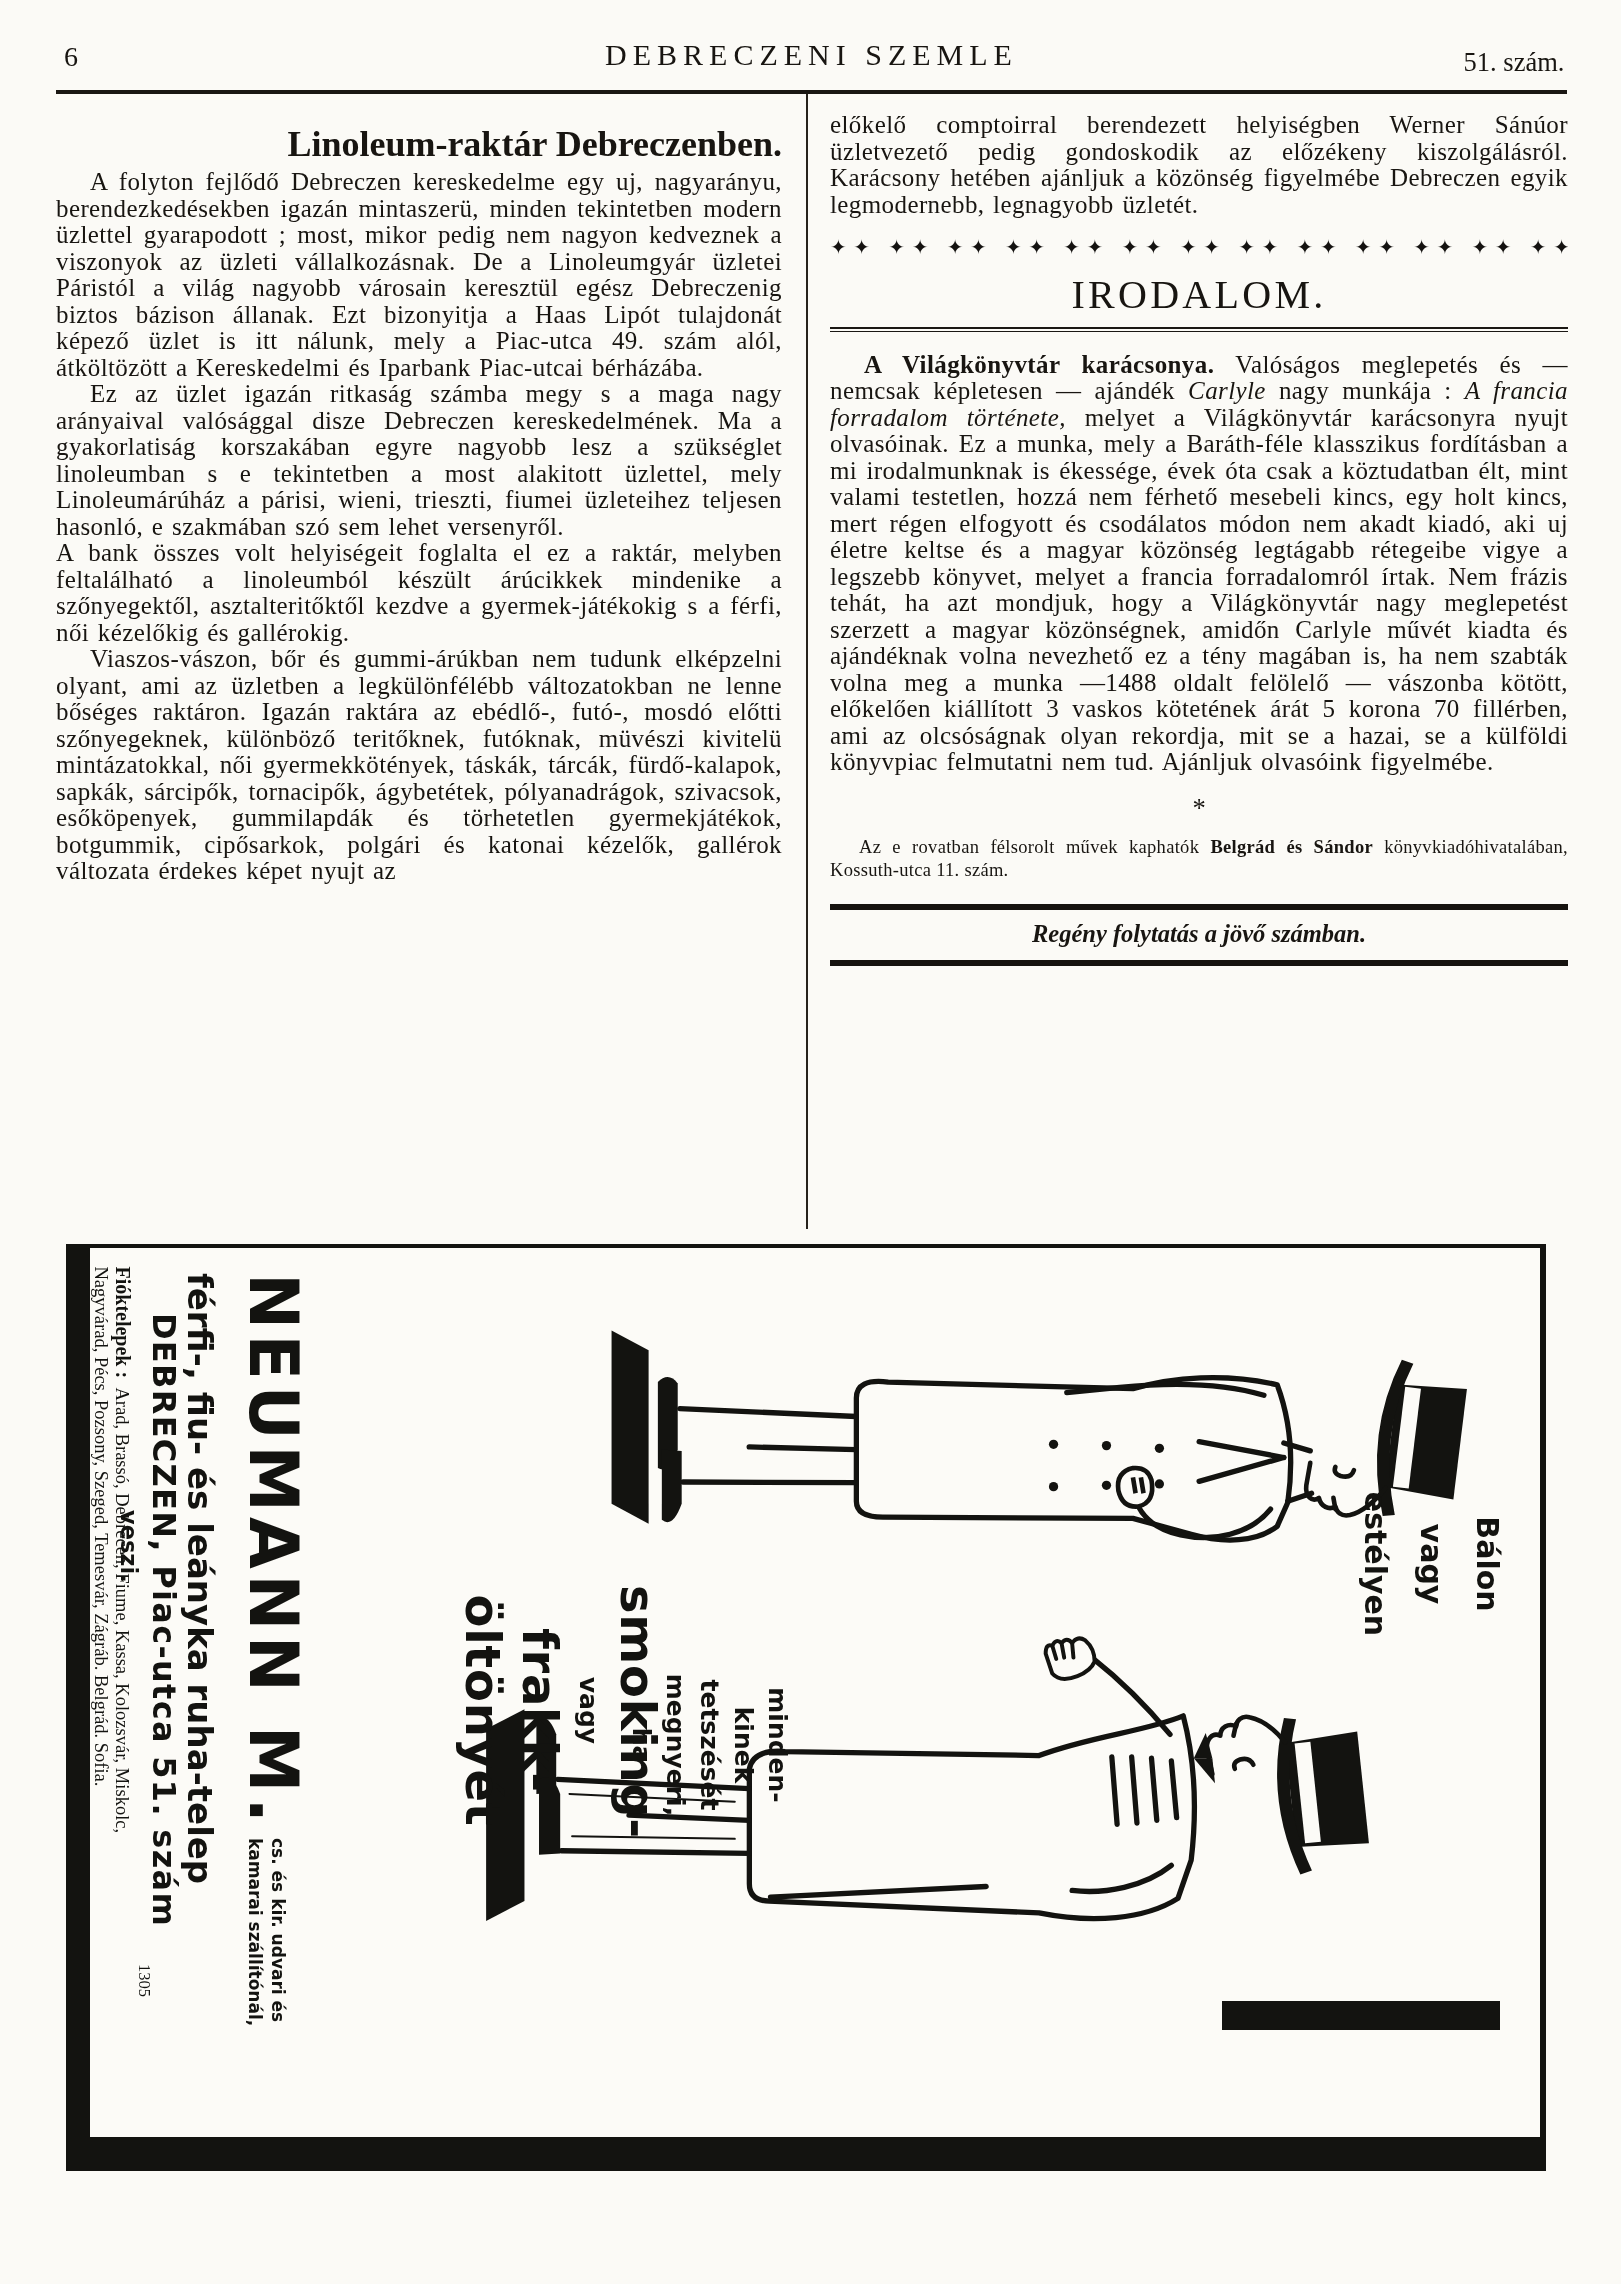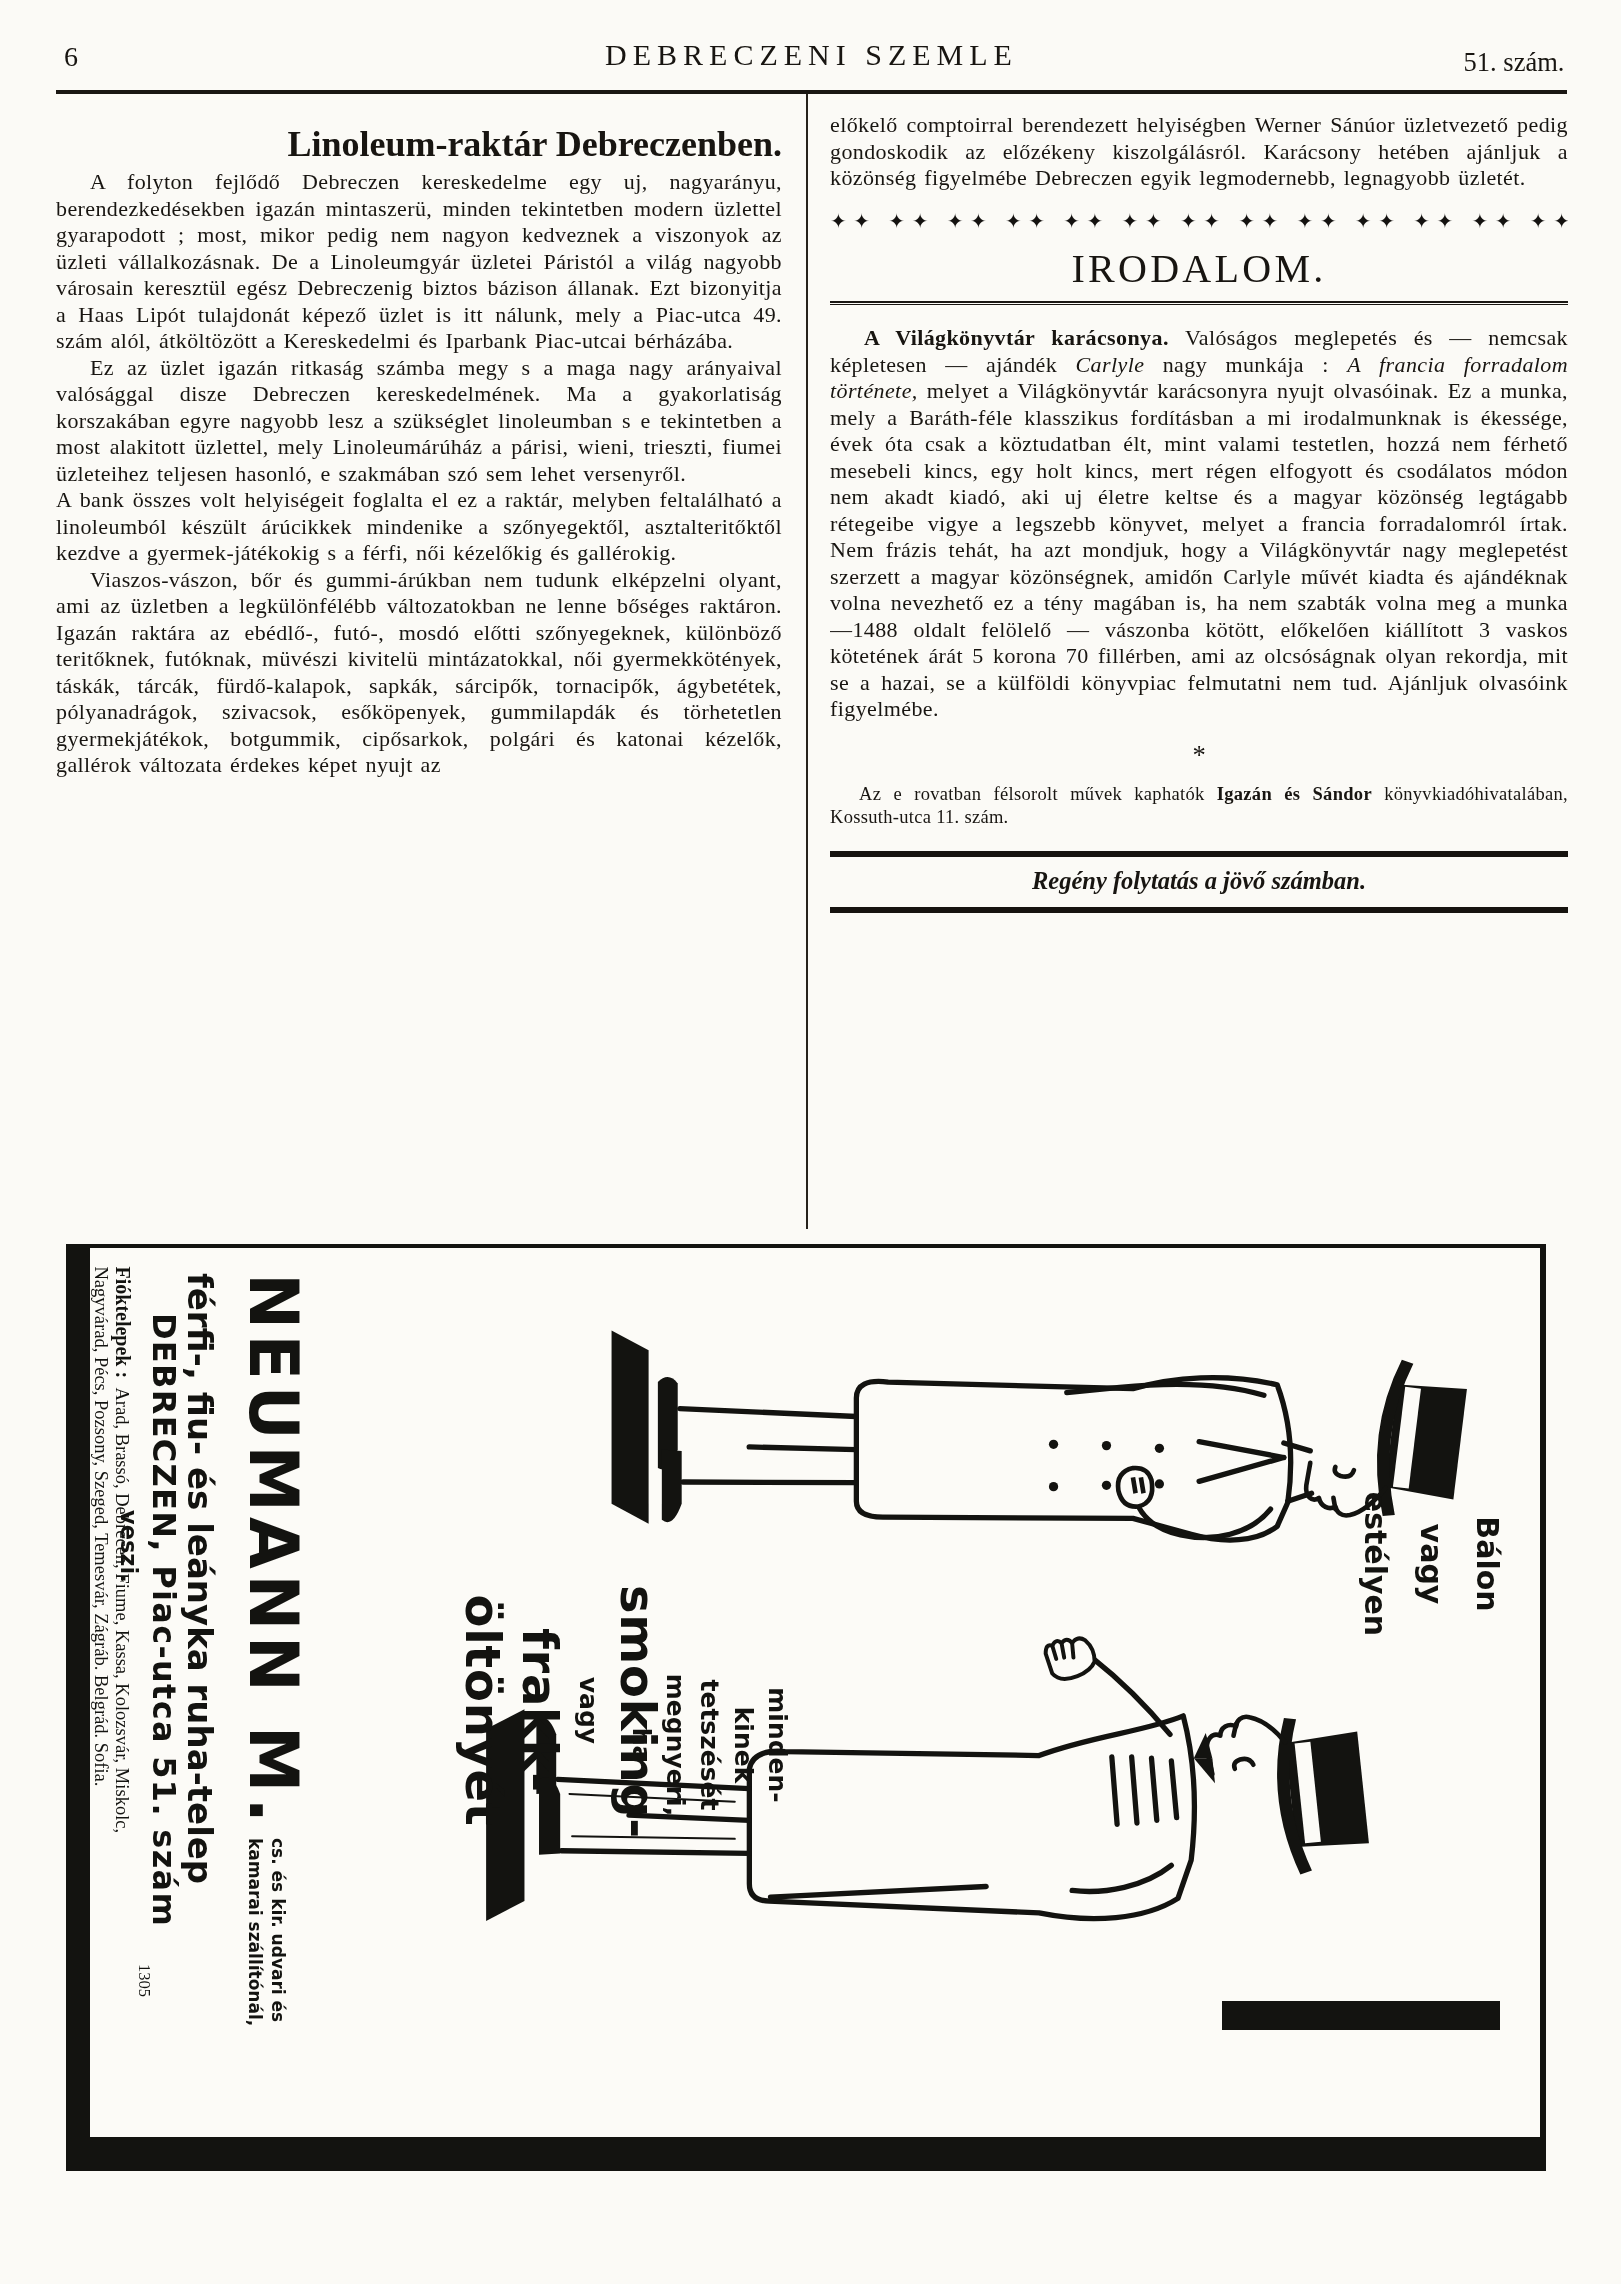--- a/index.html
+++ b/index.html
@@ -15,21 +15,21 @@
   .hdr-num{position:absolute;left:8px;top:6.6px;font-size:28px;}
   .hdr-title{position:absolute;left:0;right:0;top:4px;text-align:center;font-size:30px;letter-spacing:6px;}
   .hdr-issue{position:absolute;right:2.6px;top:13px;font-size:26.5px;}
   .hdr-rule{position:absolute;left:56px;top:90px;width:1511px;height:4px;background:#1a1713;}
   
   .colL{position:absolute;left:56px;top:111px;width:726px;height:1124px;overflow:hidden;}
   .colR{position:absolute;left:830px;top:112px;width:738px;height:1128px;overflow:hidden;}
   .col-divider{position:absolute;left:806px;top:94px;width:2px;height:1135px;background:#26221c;}
   .art-head{font-size:36px;font-weight:bold;text-align:right;margin:12px 0 4px 0;}
   .art-sub{font-size:20.5px;font-weight:bold;text-align:center;margin:0 0 17px 0;}
-  .para{font-size:22px;line-height:26.5px;text-align:justify;letter-spacing:0.4px;word-spacing:2px;text-indent:34px;margin:0;}
+  .para{font-size:25px;line-height:26.5px;text-align:justify;letter-spacing:0.4px;word-spacing:2px;text-indent:34px;margin:0;}
   .para.noind{text-indent:0;}
   .diamonds{font-size:20px;letter-spacing:6.6px;text-align:justify;text-align-last:justify;margin:17px 0 6.6px 0;white-space:nowrap;overflow:hidden;color:#141210;}
   .sect-title{font-size:40px;font-weight:normal;letter-spacing:3.3px;text-align:center;margin:12px 0 9.3px 0;}
   .dbl-rule{height:4.6px;border-top:2px solid #1a1713;border-bottom:1.3px solid #1a1713;margin:0 0 20px 0;}
   .it{font-style:italic;}
   .asterisk{text-align:center;font-size:26.5px;margin:17px 0 12px 0;}
   .note{font-size:18.5px;line-height:23px;text-align:justify;letter-spacing:0.3px;text-indent:29px;margin:0 0 22.5px 0;}
   .note b{font-weight:bold;}
   .thick-rule{height:5.3px;background:#16130f;margin:0;}
   .banner{font-size:24.5px;font-weight:bold;text-align:center;padding:10.6px 0 12px 0;font-style:italic;}
@@ -84,21 +84,21 @@
 
 <div class="col-divider" data-name="column-divider-rule"></div>
 
 <div class="colR" data-name="right-column">
   <p class="para noind" data-name="continuation-paragraph">előkelő comptoirral berendezett helyiségben Werner Sánúor üzletvezető pedig gondoskodik az előzékeny kiszolgálásról. Karácsony hetében ajánljuk a közönség figyelmébe Debreczen egyik legmodernebb, legnagyobb üzletét.</p>
   <div class="diamonds" data-name="diamond-divider-ornament">✦✦ ✦✦ ✦✦ ✦✦ ✦✦ ✦✦ ✦✦ ✦✦ ✦✦ ✦✦ ✦✦ ✦✦ ✦✦</div>
   <div class="sect-title" data-name="section-title-irodalom">IRODALOM.</div>
   <div class="dbl-rule" data-name="section-double-rule"></div>
   <p class="para" data-name="literature-article"><b data-name="article-lead">A Világkönyvtár karácsonya.</b><span data-name="article-body"><span data-name="article-run"> Valóságos meglepetés és — nemcsak képletesen — ajándék </span><span class="it" data-name="article-run">Carlyle</span><span data-name="article-run"> nagy munkája : </span><span class="it" data-name="article-run">A francia forradalom története,</span><span data-name="article-run"> melyet a Világkönyvtár karácsonyra nyujt olvasóinak. Ez a munka, mely a Baráth-féle klasszikus fordításban a mi irodalmunknak is ékessége, évek óta csak a köztudatban élt, mint valami testetlen, hozzá nem férhető mesebeli kincs, egy holt kincs, mert régen elfogyott és csodálatos módon nem akadt kiadó, aki uj életre keltse és a magyar közönség legtágabb rétegeibe vigye a legszebb könyvet, melyet a francia forradalomról írtak. Nem frázis tehát, ha azt mondjuk, hogy a Világkönyvtár nagy meglepetést szerzett a magyar közönségnek, amidőn Carlyle művét kiadta és ajándéknak volna nevezhető ez a tény magában is, ha nem szabták volna meg a munka —1488 oldalt felölelő — vászonba kötött, előkelően kiállított 3 vaskos kötetének árát 5 korona 70 fillérben, ami az olcsóságnak olyan rekordja, mit se a hazai, se a külföldi könyvpiac felmutatni nem tud. Ajánljuk olvasóink figyelmébe.</span></span></p>
   <div class="asterisk" data-name="asterisk-separator">*</div>
-  <p class="note" data-name="availability-note"><span data-name="note-text">Az e rovatban félsorolt művek kaphatók </span><b data-name="publisher-name">Igazán és Sándor</b><span data-name="note-text"> könyvkiadóhivatalában, Kossuth-utca 11. szám.</span></p>
+  <p class="note" data-name="availability-note"><span data-name="note-text">Az e rovatban félsorolt művek kaphatók </span><b data-name="publisher-name">Belgrád és Sándor</b><span data-name="note-text"> könyvkiadóhivatalában, Kossuth-utca 11. szám.</span></p>
   <div class="thick-rule" data-name="banner-rule-top"></div>
   <div class="banner" data-name="novel-continuation-banner">Regény folytatás a jövő számban.</div>
   <div class="thick-rule" data-name="banner-rule-bottom"></div>
 </div>
 
 <div class="ad-outer" data-name="neumann-advertisement-frame">
   <div class="ad-inner" data-name="ad-rotated-content">
 
     <div class="shadow-bar" data-name="ad-shadow-bar"></div>
 

